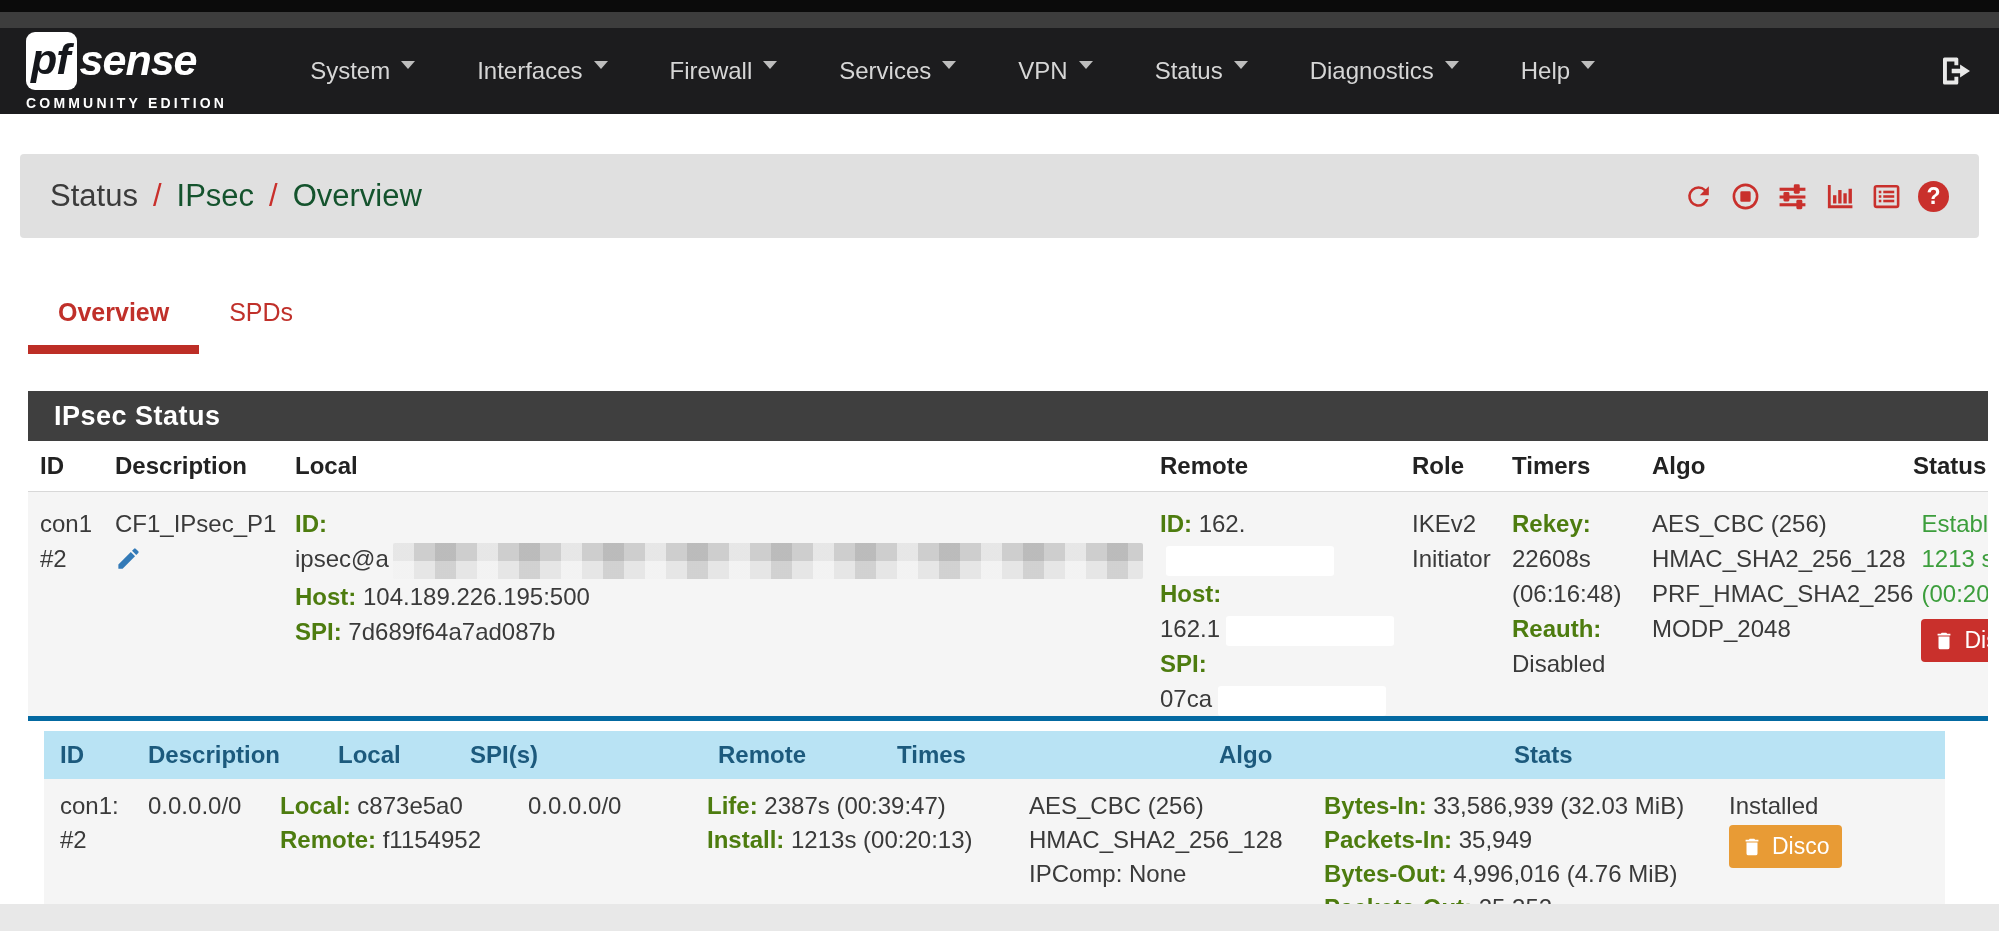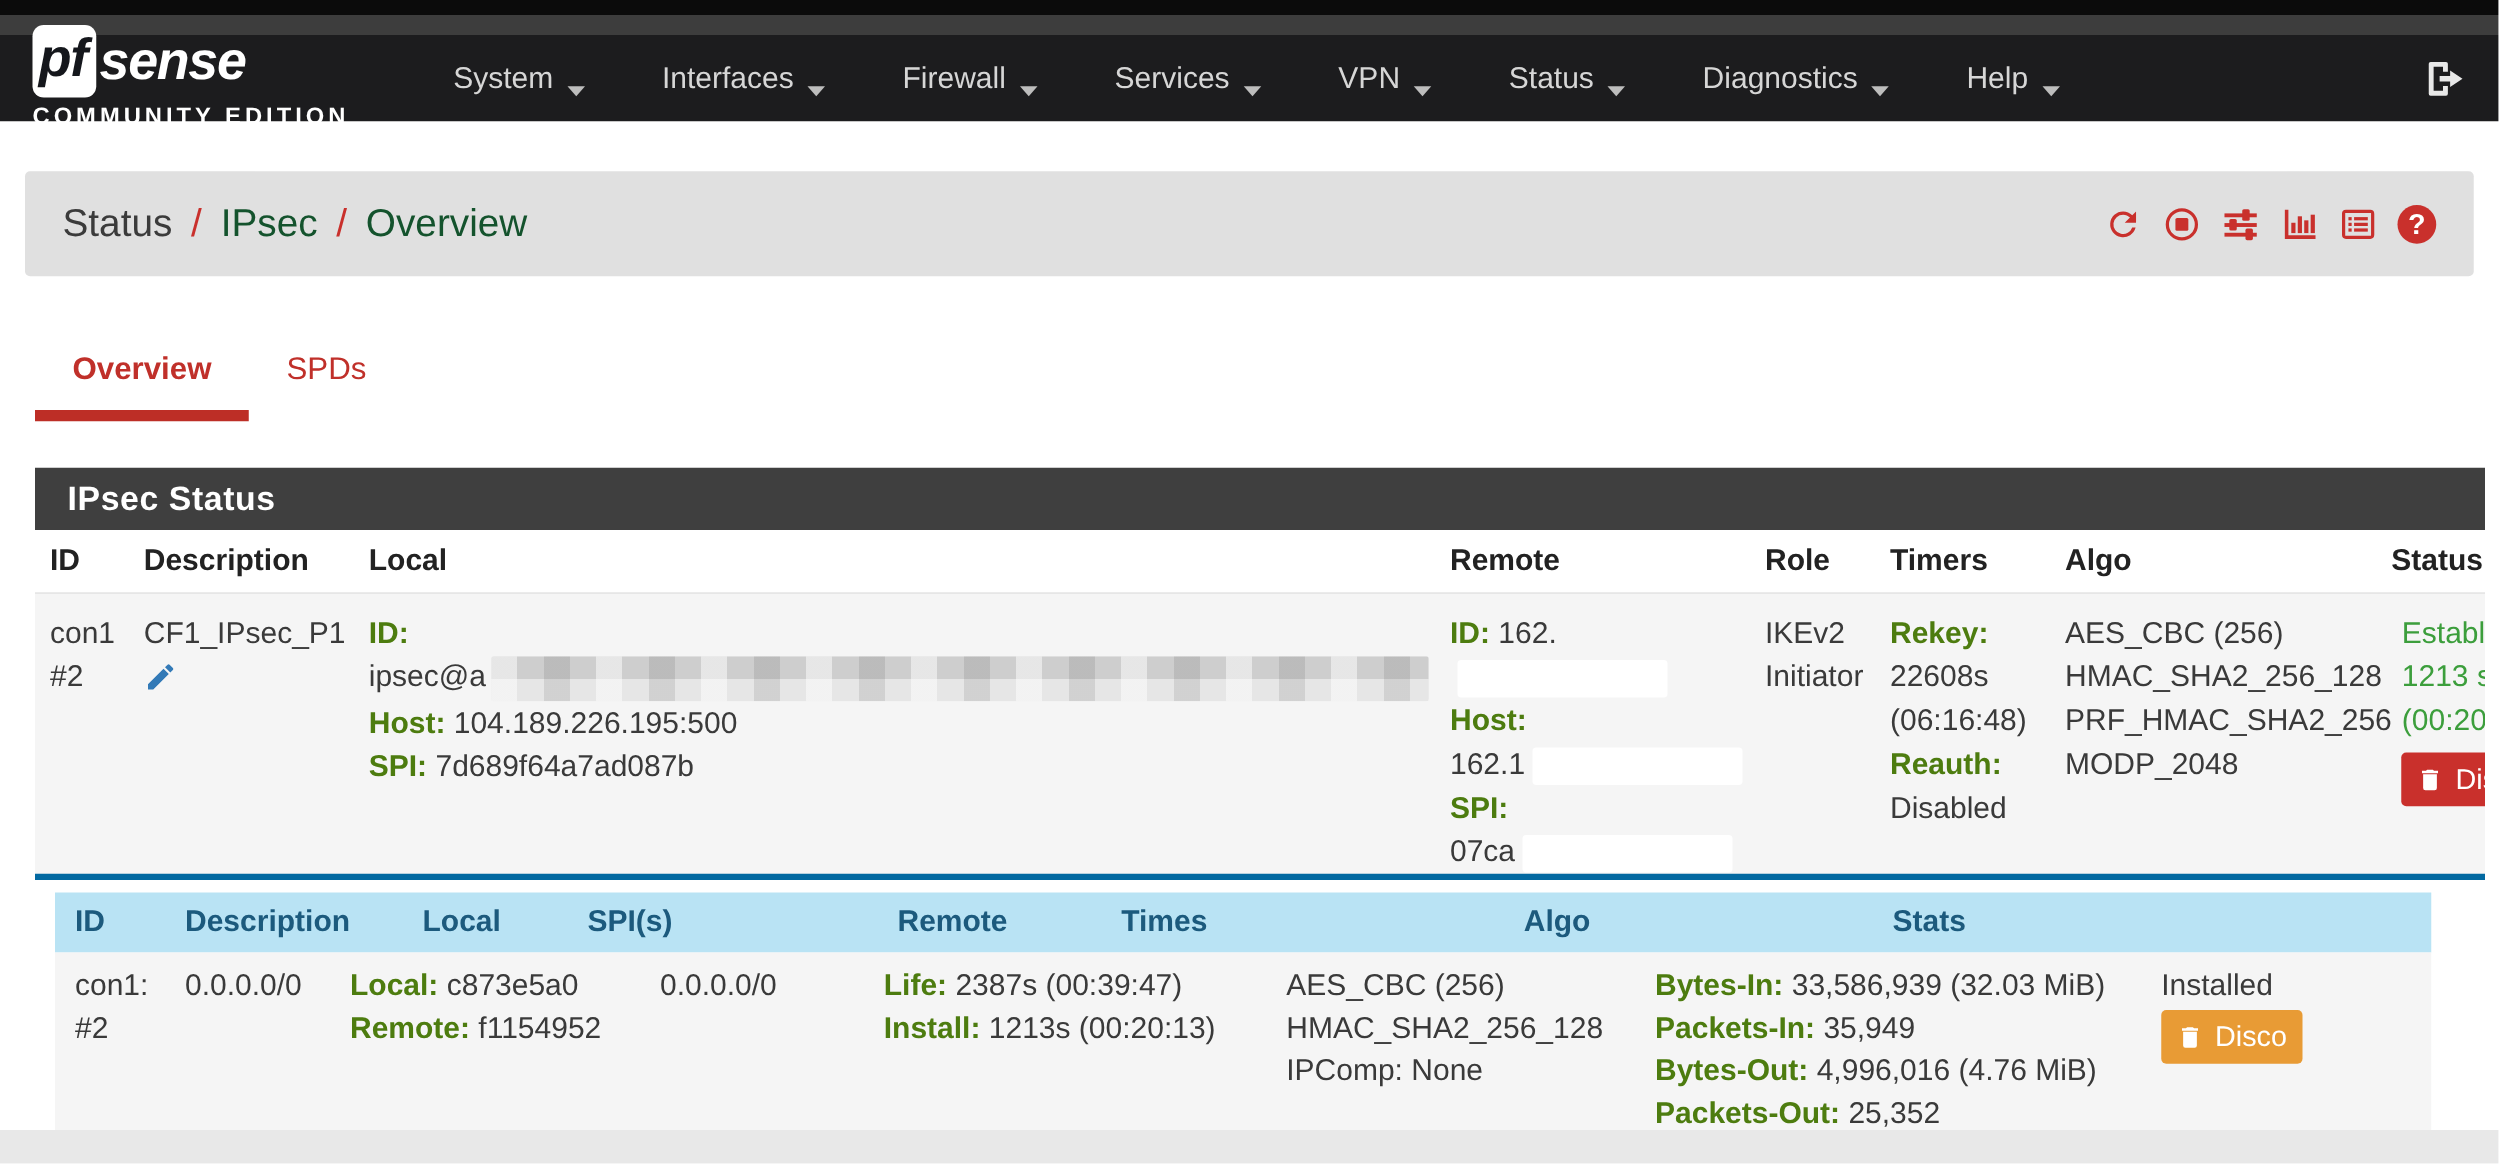--- a/index.html
+++ b/index.html
@@ -5,28 +5,28 @@
   * { margin:0; padding:0; box-sizing:border-box; }
   html,body { width:1999px; height:931px; overflow:hidden; background:#fff;
     font-family:"Liberation Sans", sans-serif; }
   #screen { position:relative; width:1999px; height:931px; overflow:hidden; background:#fff; }
 
   
   .strip1 { height:12px; background:#0b0b0b; }
   .strip2 { height:16px; background:#3d3d3d; }
 
   
-  .navbar { height:69px; background:#1c1c1e; display:flex; align-items:center; padding:0 26px; }
+  .navbar { height:86px; background:#1c1c1e; display:flex; align-items:center; padding:0 26px; }
   .logo { display:flex; flex-direction:column; margin-right:52px; cursor:pointer; }
   .logo-main { display:flex; align-items:center; font-style:italic; font-weight:bold;
     font-size:43px; letter-spacing:-1px; color:#fff; line-height:1; }
   .logo-pf { background:#fff; color:#15171c; border-radius:9px; padding:6px 7px 9px 5px; margin-right:3px; }
-  .logo-sub { color:#fff; font-size:19px; font-weight:bold; letter-spacing:3.2px; margin-top:5px; }
+  .logo-sub { color:#fff; font-size:14px; font-weight:bold; letter-spacing:3.2px; margin-top:5px; }
   .nav-items { display:flex; list-style:none; }
-  .nav-items li { padding:0 31px; color:#d6d6d6; font-size:24px; cursor:pointer; display:flex; align-items:flex-end; }
+  .nav-items li { padding:0 31px; color:#d6d6d6; font-size:24px; cursor:pointer; display:flex; align-items:flex-start; }
   .caret { display:inline-block; width:0; height:0; border-left:7px solid transparent;
     border-right:7px solid transparent; border-top:8px solid #bdbdbd; margin-left:11px; margin-top:4px; }
   .signout { margin-left:auto; cursor:pointer; display:flex; align-items:center; }
 
   
   .breadcrumb-bar { margin:40px 20px 0 20px; height:84px; background:#e0e0e0; border-radius:4px;
     display:flex; align-items:center; padding:0 30px; font-size:31px; color:#3b3b3b; }
   .crumb-link { color:#14532d; cursor:pointer; }
   .crumb-sep { color:#c9302c; margin:0 15px; }
   .bc-icons { margin-left:auto; display:flex; align-items:center; gap:16px; }

